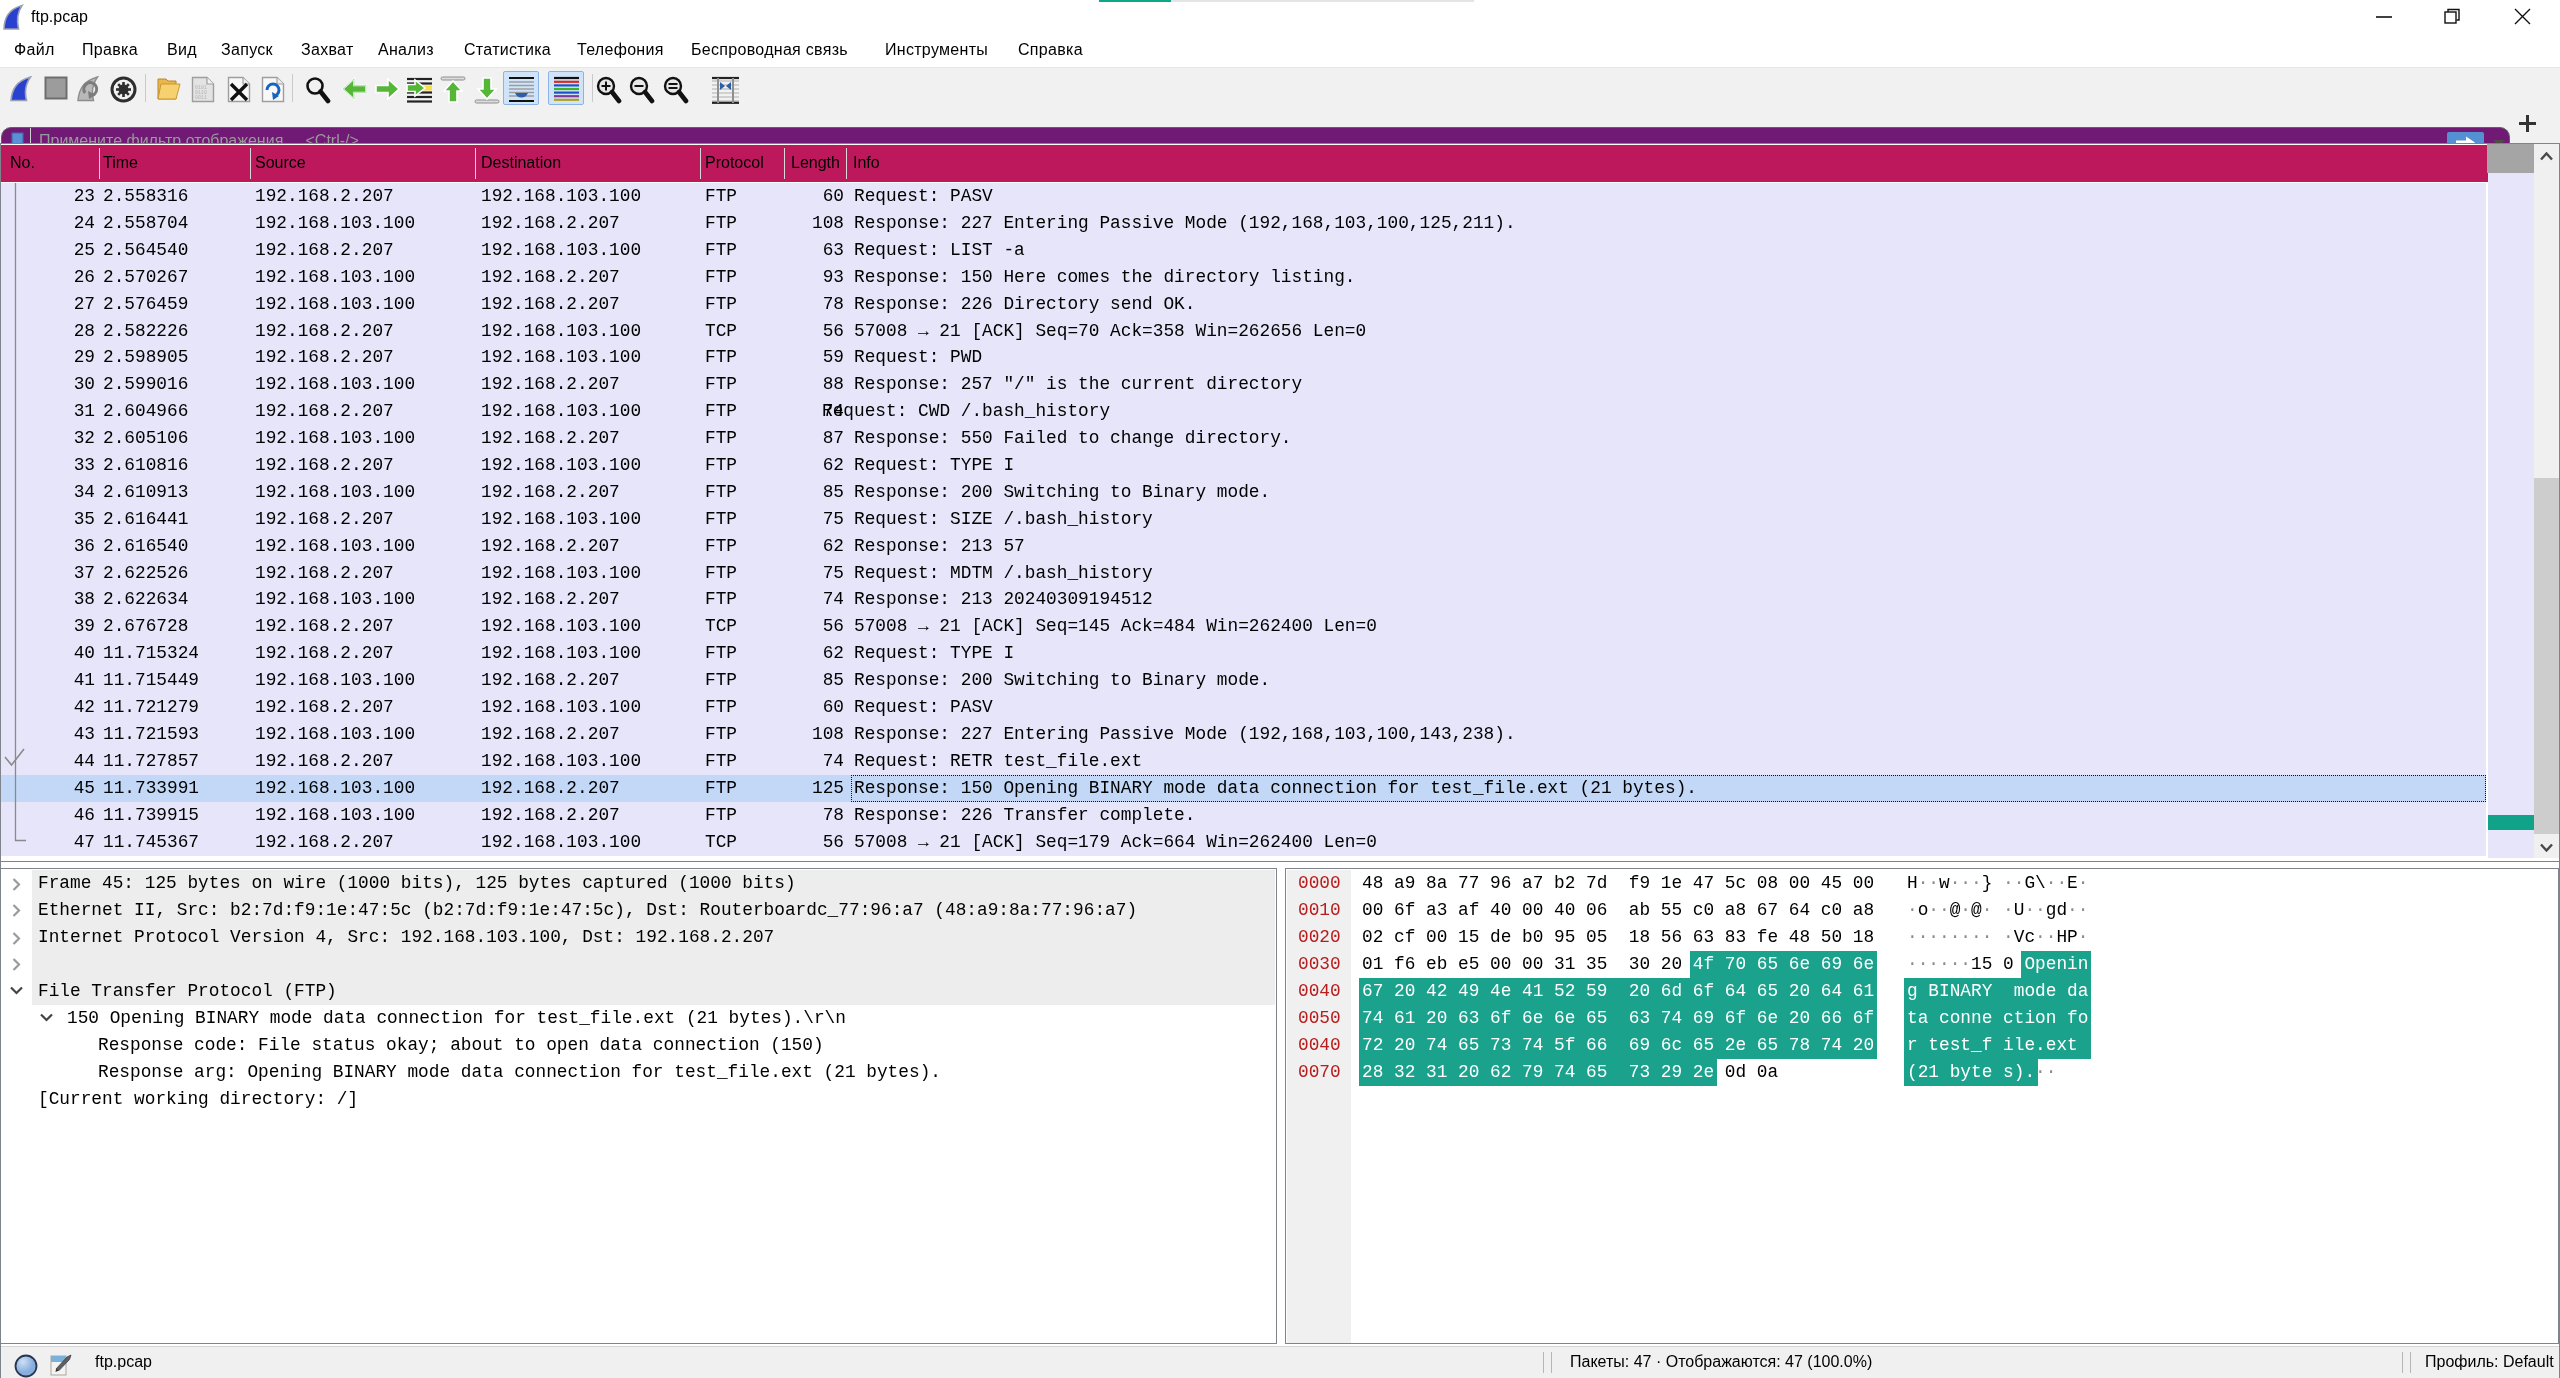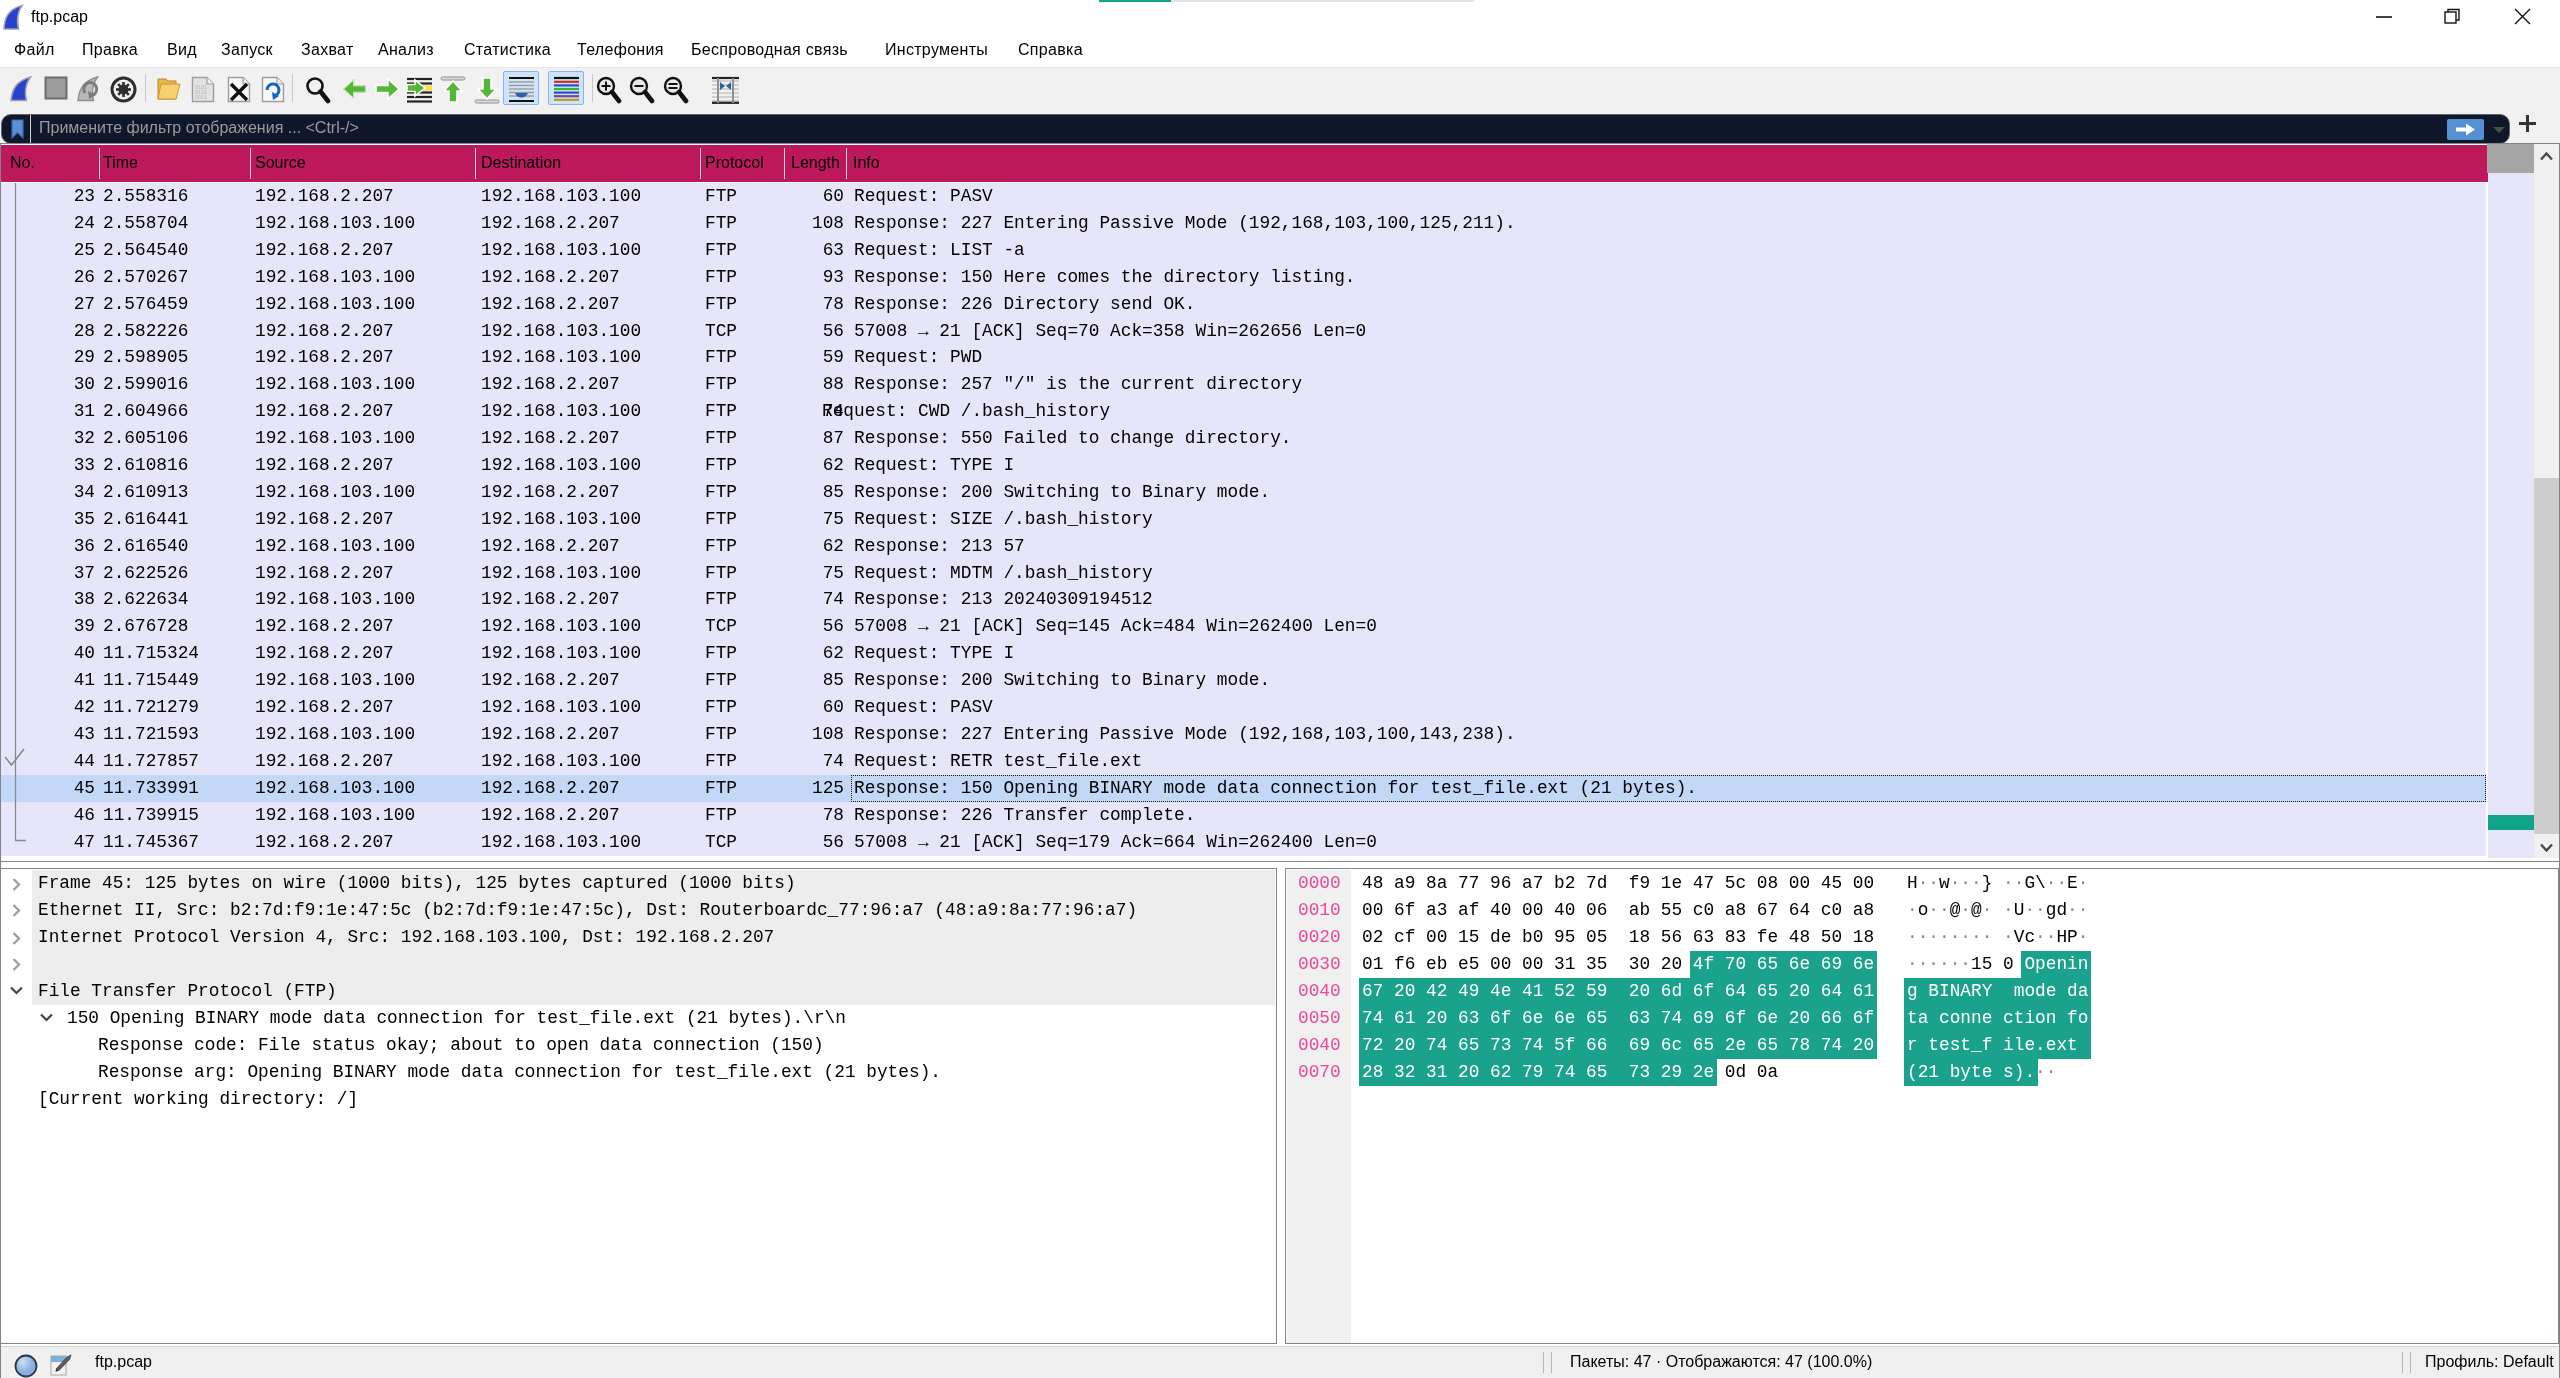--- a/index.html
+++ b/index.html
@@ -12,21 +12,21 @@
 
 #menu{position:absolute;left:0;top:35px;width:2560px;height:32px;background:#fff;font-size:16px;letter-spacing:0.3px}
 #menu span{position:absolute;top:6px}
 
 #tbar{position:absolute;left:0;top:67px;width:2560px;height:40px;background:#f1f1f1;border-top:1px solid #e6e6e6}
 #tbar svg{position:absolute;top:8px}
 .tsep{position:absolute;top:6px;width:1px;height:28px;background:#c9c9c9}
 .tbtn{position:absolute;top:3px;width:36px;height:34px;background:#cfe4f8;border:1px solid #8ab4e8;border-radius:2px}
 
 #fbar{position:absolute;left:0;top:107px;width:2560px;height:37px;background:#f1f1f1}
-#finput{position:absolute;left:1px;top:7px;width:2509px;height:30px;background:#0f172a;border:1px solid #616161;border-radius:10px}
+#finput{position:absolute;left:1px;top:20px;width:2509px;height:30px;background:#701a75;border:1px solid #616161;border-radius:10px}
 #fph{position:absolute;left:37px;top:4px;font-size:16px;color:#9a9a9a}
 #fbook{position:absolute;left:0;top:0;width:29px;height:28px;border-right:1px solid #d0d0d0}
 
 #plist{position:absolute;left:0;top:143px;width:2560px;height:719px;background:#fff;border-top:1px solid #7f848c;border-bottom:1px solid #7f848c}
 #phead{position:absolute;left:0;top:1px;width:2534px;height:37px;background:#be185d;font-size:16px}
 #phead span{position:absolute;top:9px}
 .hsep{position:absolute;top:3px;width:1px;height:31px;background:#d8d8d8}
 .prow{position:absolute;left:0;width:2486px;height:27px;background:#e6e5f9;font-family:"Liberation Mono",monospace;font-size:17.8px;line-height:27px;white-space:pre}
 .prow.sel{background:#c2d8f6}
 .prow span{position:absolute;top:0}
@@ -34,21 +34,21 @@
 .cl{left:744px;width:100px;text-align:right}
 .focus{left:851px;width:1635px;height:27px;border:1px dotted #111}
 
 #dpane{position:absolute;left:0;top:868px;width:1277px;height:476px;background:#fff;border:1px solid #7f848c}
 .drow{position:absolute;left:1px;width:1274px;height:27px;font-family:"Liberation Mono",monospace;font-size:17.8px;line-height:27px;white-space:pre}
 .dgray{position:absolute;left:31px;top:0;width:1243px;height:27px;background:#ededed}
 .drow span{z-index:1}
 #xpane{position:absolute;left:1285px;top:868px;width:1274px;height:476px;background:#fff;border:1px solid #7f848c}
 #xgut{position:absolute;left:1px;top:1px;width:64px;height:473px;background:#f0f0f0}
 .xrow{position:absolute;left:1286px;width:1272px;height:27px;font-family:"Liberation Mono",monospace;font-size:17.8px;line-height:27px;white-space:pre}
-.xoff{position:absolute;left:12px;color:#ec4899}
+.xoff{position:absolute;left:12px;color:#b91c1c}
 .xhex{position:absolute;left:76px}
 .xasc{position:absolute;left:621px}
 .hl{display:inline-block;height:27px;color:#fff;background:#1aa28c;box-shadow:3px 0 0 0 #1aa28c,-3px 0 0 0 #1aa28c}
 .dim{color:#8b8b8b}
 
 #mapcorner{position:absolute;left:2487px;top:144px;width:47px;height:29px;background:#a5a5a5}
 #minimap{position:absolute;left:2488px;top:173px;width:46px;height:685px;background:#e6e5f9}
 #mapsel{position:absolute;left:2488px;top:815px;width:46px;height:15px;background:#10a38a}
 #vscroll{position:absolute;left:2534px;top:144px;width:25px;height:714px;background:#f0f0f0}
 #vthumb{position:absolute;left:0;top:334px;width:25px;height:356px;background:#cdcdcd}

